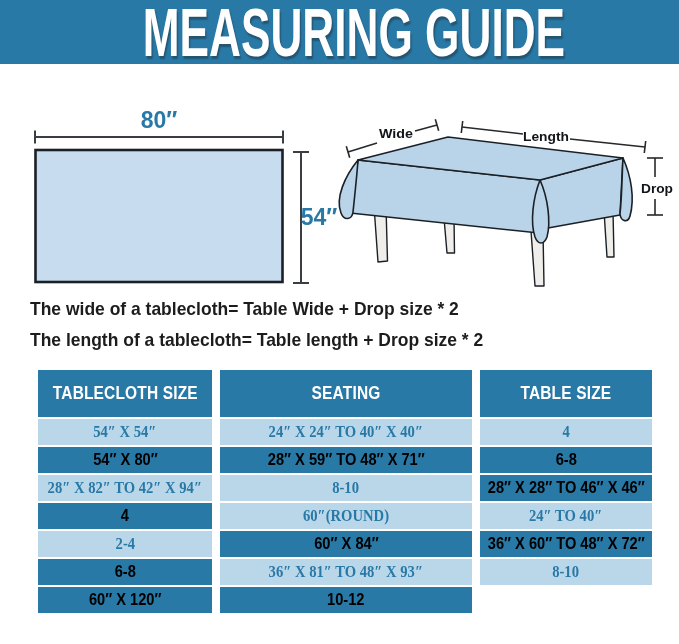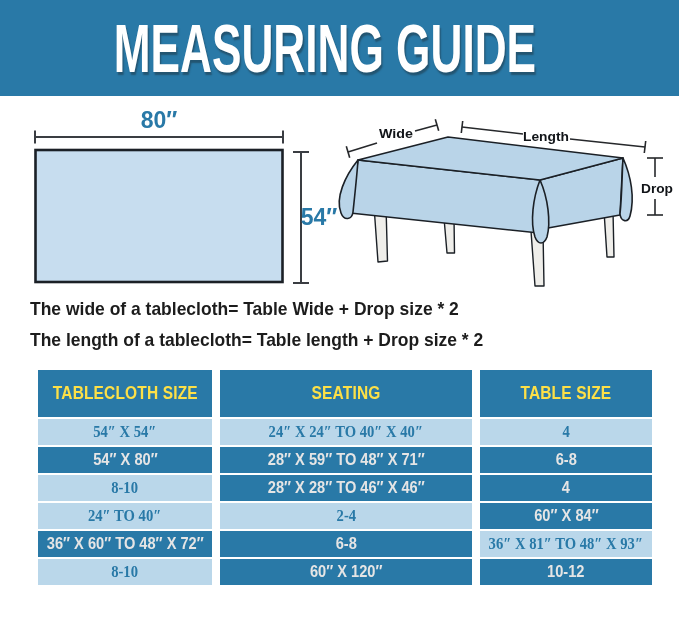--- a/index.html
+++ b/index.html
@@ -2,22 +2,22 @@
 <html><head>
 <meta charset="utf-8">
 <style>
   html,body{margin:0;padding:0;background:#fff;}
   #page{
     position:relative;width:679px;height:644px;background:#ffffff;overflow:hidden;
     font-family:"Liberation Sans", sans-serif;
   }
   
   .banner{
-    position:absolute;left:0;top:0;width:679px;height:96px;background:#2979a7;
-    display:flex;align-items:center;justify-content:flex-start;
+    position:absolute;left:0;top:0;width:679px;height:64px;background:#2979a7;
+    display:flex;align-items:center;justify-content:flex-end;
   }
   .banner h1{
     margin:0;color:#ffffff;font-size:68px;font-weight:bold;line-height:1;
     transform:scaleX(0.65);transform-origin:center;white-space:nowrap;
     text-shadow:2px 3px 2px rgba(25,25,25,0.38);
     letter-spacing:0px;
   }
   
   .flat-diagram{position:absolute;left:25px;top:100px;width:315px;height:195px;}
   .table-diagram{position:absolute;left:330px;top:95px;width:349px;height:200px;}
@@ -31,24 +31,24 @@
   }
   #formula-wide{top:299px;}
   #formula-length{top:330px;}
   
   .size-table{
     position:absolute;left:38px;top:370px;width:614px;
     display:grid;grid-template-columns:174px 252px 172px;
     grid-template-rows:47px;grid-auto-rows:26px;gap:2px 8px;
   }
   .size-table .cell{display:flex;align-items:center;justify-content:center;overflow:hidden;}
-  .size-table .th{background:#2979a7;color:#fde047;}
+  .size-table .th{background:#2979a7;color:#ffffff;}
   .size-table .th .cond{font-size:18px;font-weight:bold;letter-spacing:0.2px;}
   .size-table .light{background:#bad7ea;color:#2979a7;font-family:Liberation Serif, serif;}
-  .size-table .dark{background:#2979a7;color:#e5e5e5;}
+  .size-table .dark{background:#2979a7;color:#000000;}
   .cond{
     display:inline-block;white-space:nowrap;
     transform:scaleX(0.86);transform-origin:center;
     font-size:17px;font-weight:bold;
   }
 </style>
 </head>
 <body>
 
 <div id="page">
@@ -142,31 +142,37 @@
         <span class="cond">54″ X 80″</span>
       </div>
     <div class="cell dark">
         <span class="cond">28″ X 59″ TO 48″ X 71″</span>
       </div>
     <div class="cell dark">
         <span class="cond">6-8</span>
       </div>
 
     <div class="cell light">
+        <span class="cond">28″ X 82″ TO 42″ X 94″</span>
+      </div>
+    <div class="cell light">
         <span class="cond">8-10</span>
       </div>
 
     <div class="cell dark">
         <span class="cond">28″ X 28″ TO 46″ X 46″</span>
       </div>
     <div class="cell dark">
         <span class="cond">4</span>
       </div>
 
     <div class="cell light">
+        <span class="cond">60″(ROUND)</span>
+      </div>
+    <div class="cell light">
         <span class="cond">24″ TO 40″</span>
       </div>
     <div class="cell light">
         <span class="cond">2-4</span>
       </div>
 
     <div class="cell dark">
         <span class="cond">60″ X 84″</span>
       </div>
     <div class="cell dark">

